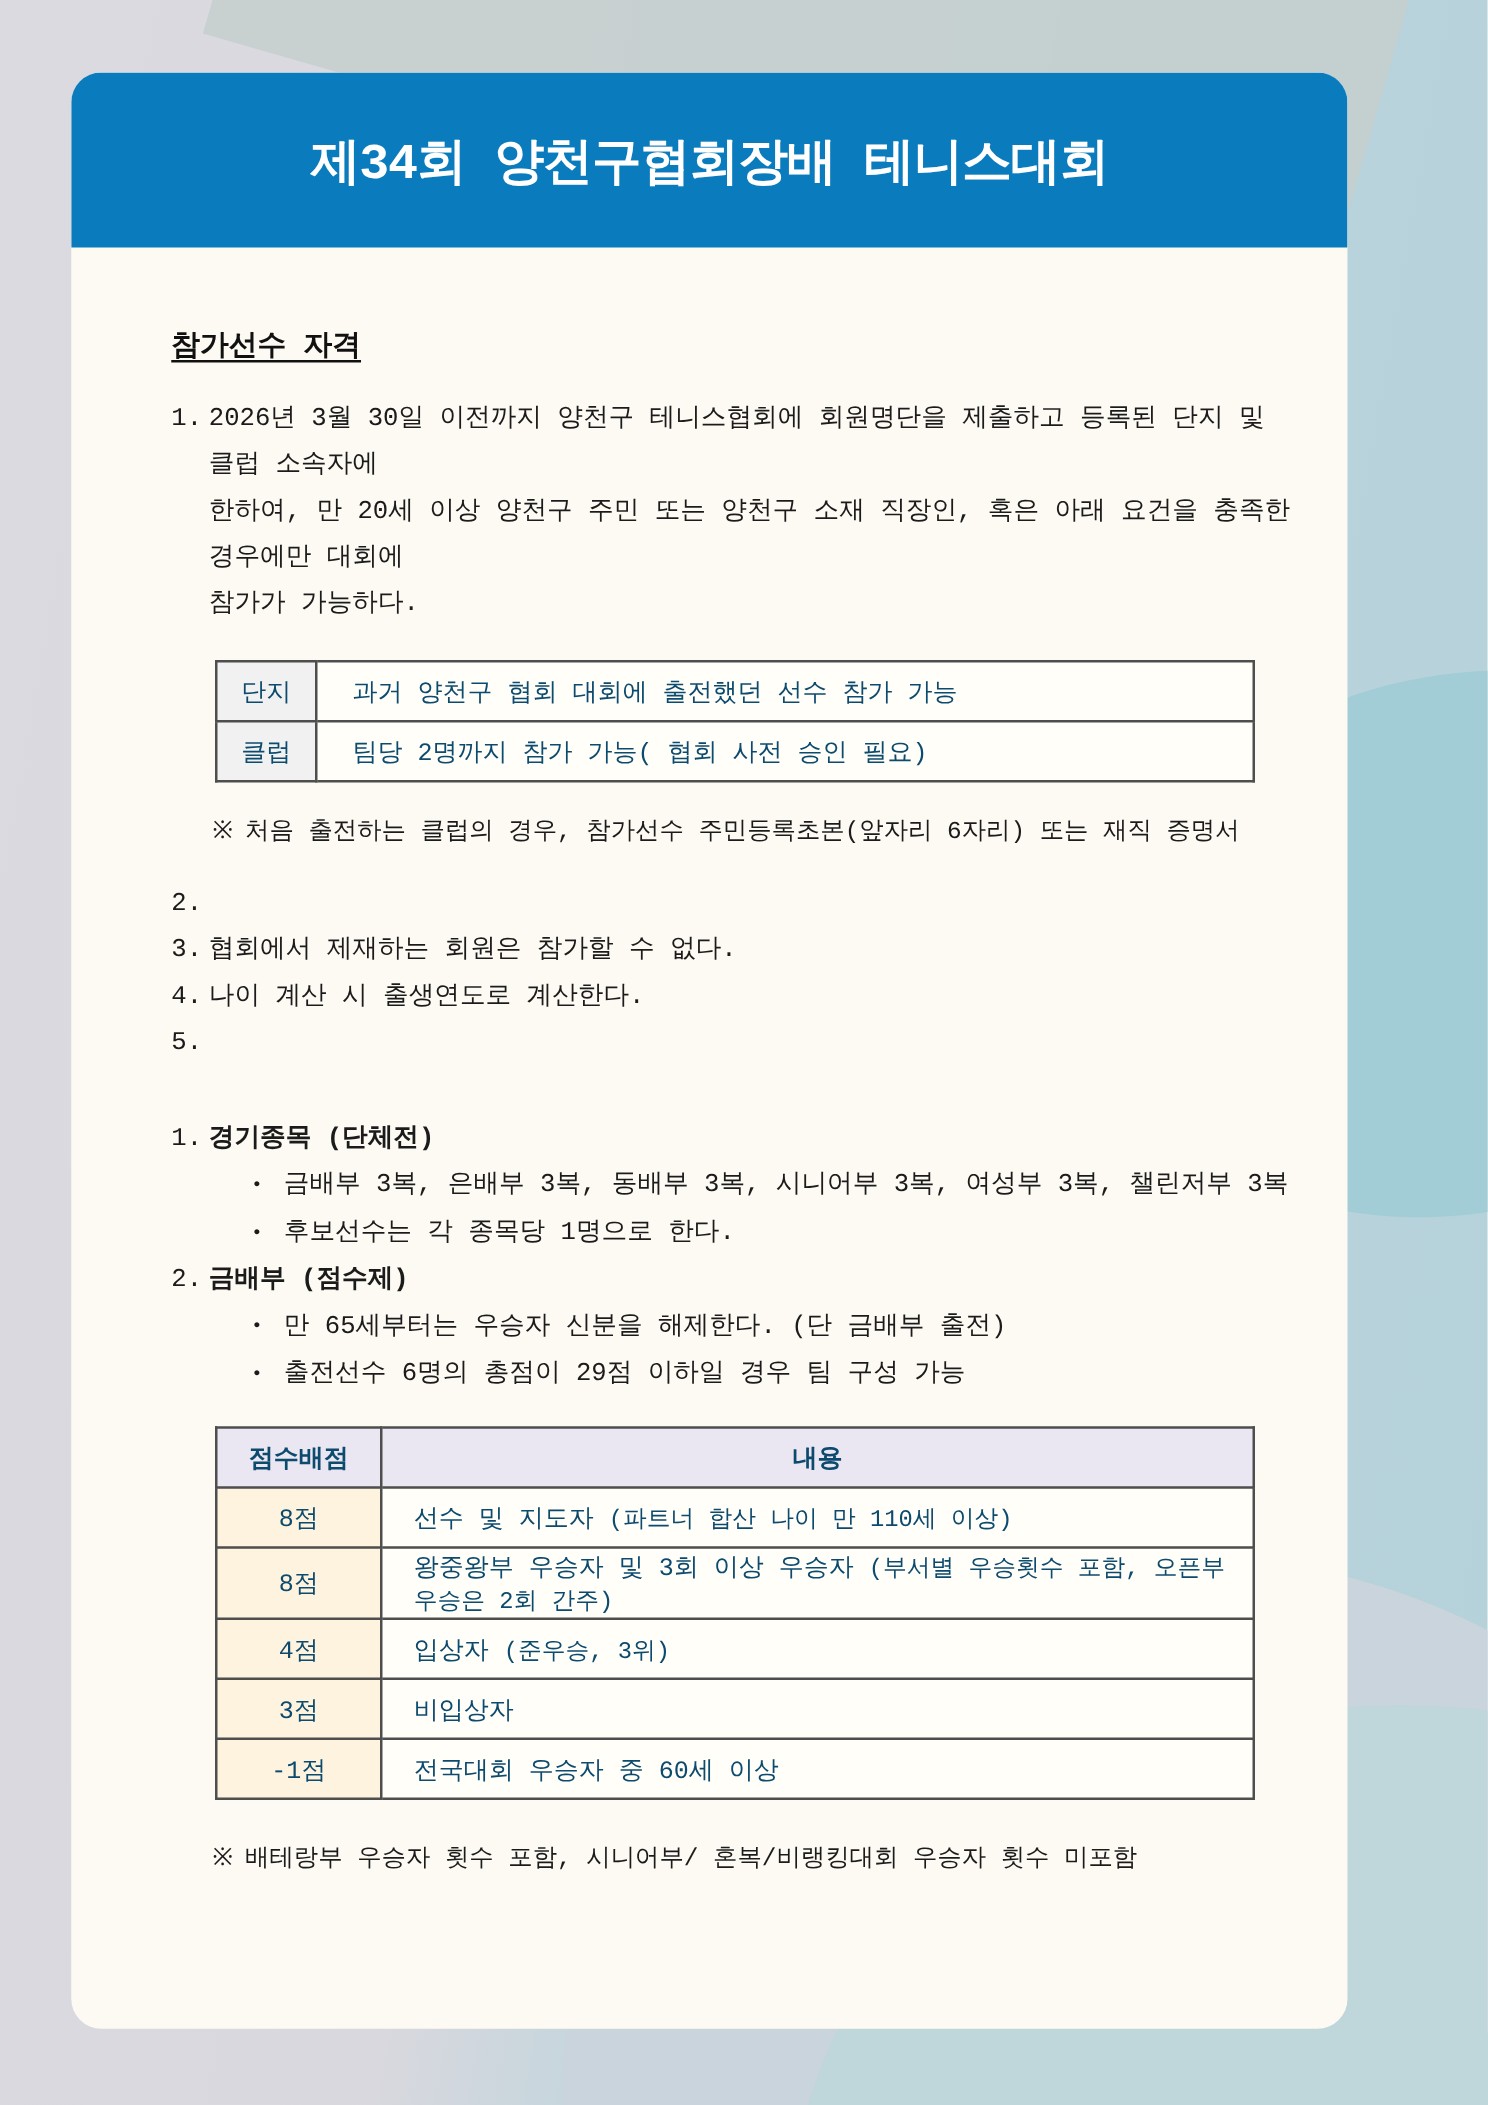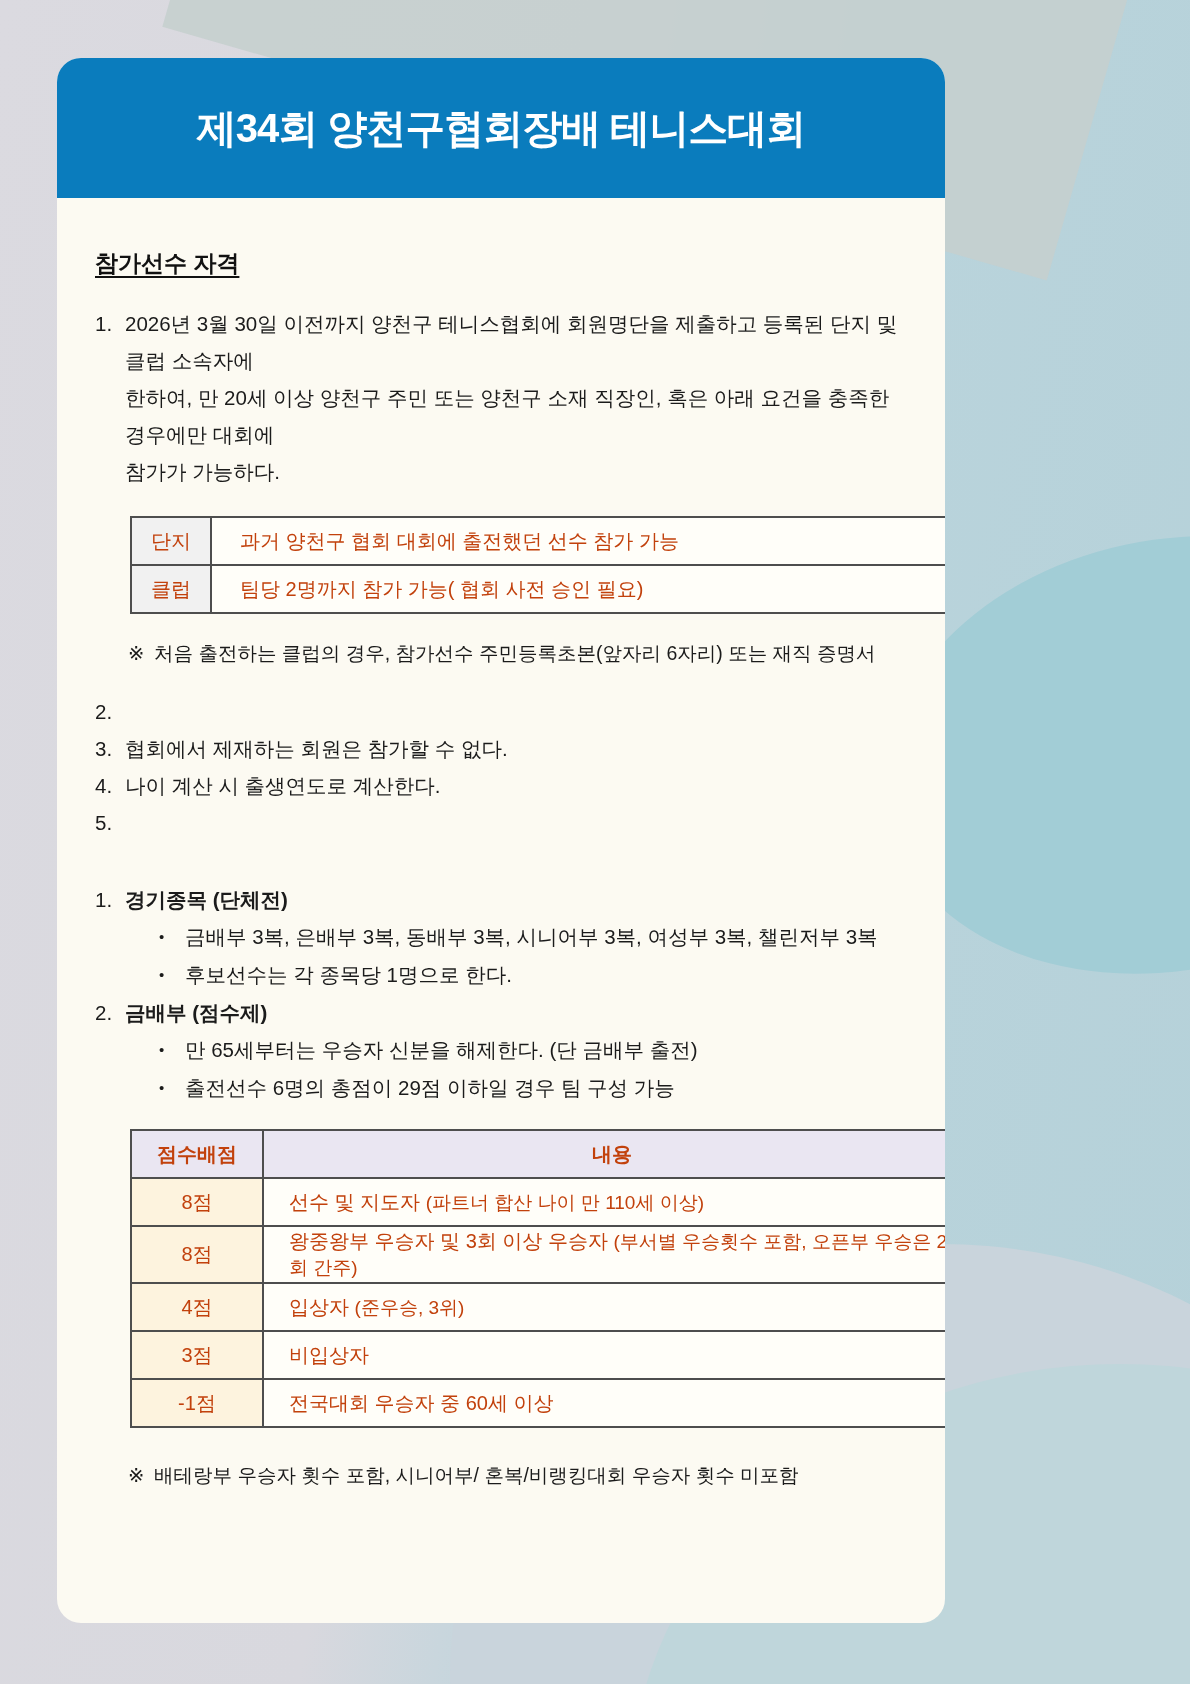--- a/index.html
+++ b/index.html
@@ -15,44 +15,44 @@
   .bg-wedge { top:-170px; left:190px; width:920px; height:330px;
               background:#c5cfce; transform:rotate(16deg); opacity:.9; }
   .bg-teal  { top:540px; right:-270px; width:580px; height:430px;
               background:#a2cdd6; border-radius:50%; transform:rotate(-12deg); }
   .bg-curve { bottom:-420px; right:-240px; width:980px; height:860px;
               background:#c9d4dc; border-radius:50%; }
   .bg-curve2{ bottom:-540px; right:-420px; width:980px; height:860px;
               background:#bfd6db; border-radius:50%; }
 
   .card {
-    position:absolute; left:57px; top:58px; width:888px; height:1565px;
-    background:#fcfaf2; border-radius:24px; overflow:hidden;
+    position:absolute; left:57px; top:58px; width:1021px; height:1565px;
+    background:#fcfaf2; border-radius:24px; overflow:hidden;font-family:Liberation Mono, monospace;
   }
   .banner {
     height:140px; background:#0a7cbd;
     display:flex; align-items:center; justify-content:center;
   }
   .banner h1 {
     margin:0; color:#ffffff; font-size:40px; font-weight:800; letter-spacing:-1px;
   }
-  .content { padding:4px 40px 0 38px; }
+  .content { padding:16px 40px 0 38px;margin-left:42px; }
 
   .sec-heading {
     margin:46px 0 26px 0; font-size:23px; font-weight:800; color:#111;
     text-decoration:underline; text-decoration-thickness:2px; text-underline-offset:5px;
     display:inline-block;
   }
   .sec-wrap { display:block; }
   .num-item { display:flex; align-items:flex-start; font-size:20.5px; line-height:37px; }
   .num-item .num { flex:0 0 30px; }
   .num-item .itext { flex:1; }
 
   table { border-collapse:collapse; margin-left:35px; width:832px;
-          font-size:20px; color:#c2410c; }
+          font-size:20px; color:#0c4a6e; }
   table, th, td { border:2px solid #4e4e4e; }
   td, th { height:44px; }
 
   .t1 td.lbl { width:76px; text-align:center; background:#f1f1f1; }
   .t1 td.cnt { padding-left:28px; background:#fffef9; }
   .t1 { margin-top:26px; margin-bottom:22px; }
 
   .note-row { display:flex; margin-left:33px; font-size:19.5px; line-height:35px; margin-bottom:22px; }
   .note-row .marker { flex:0 0 26px; }
 

